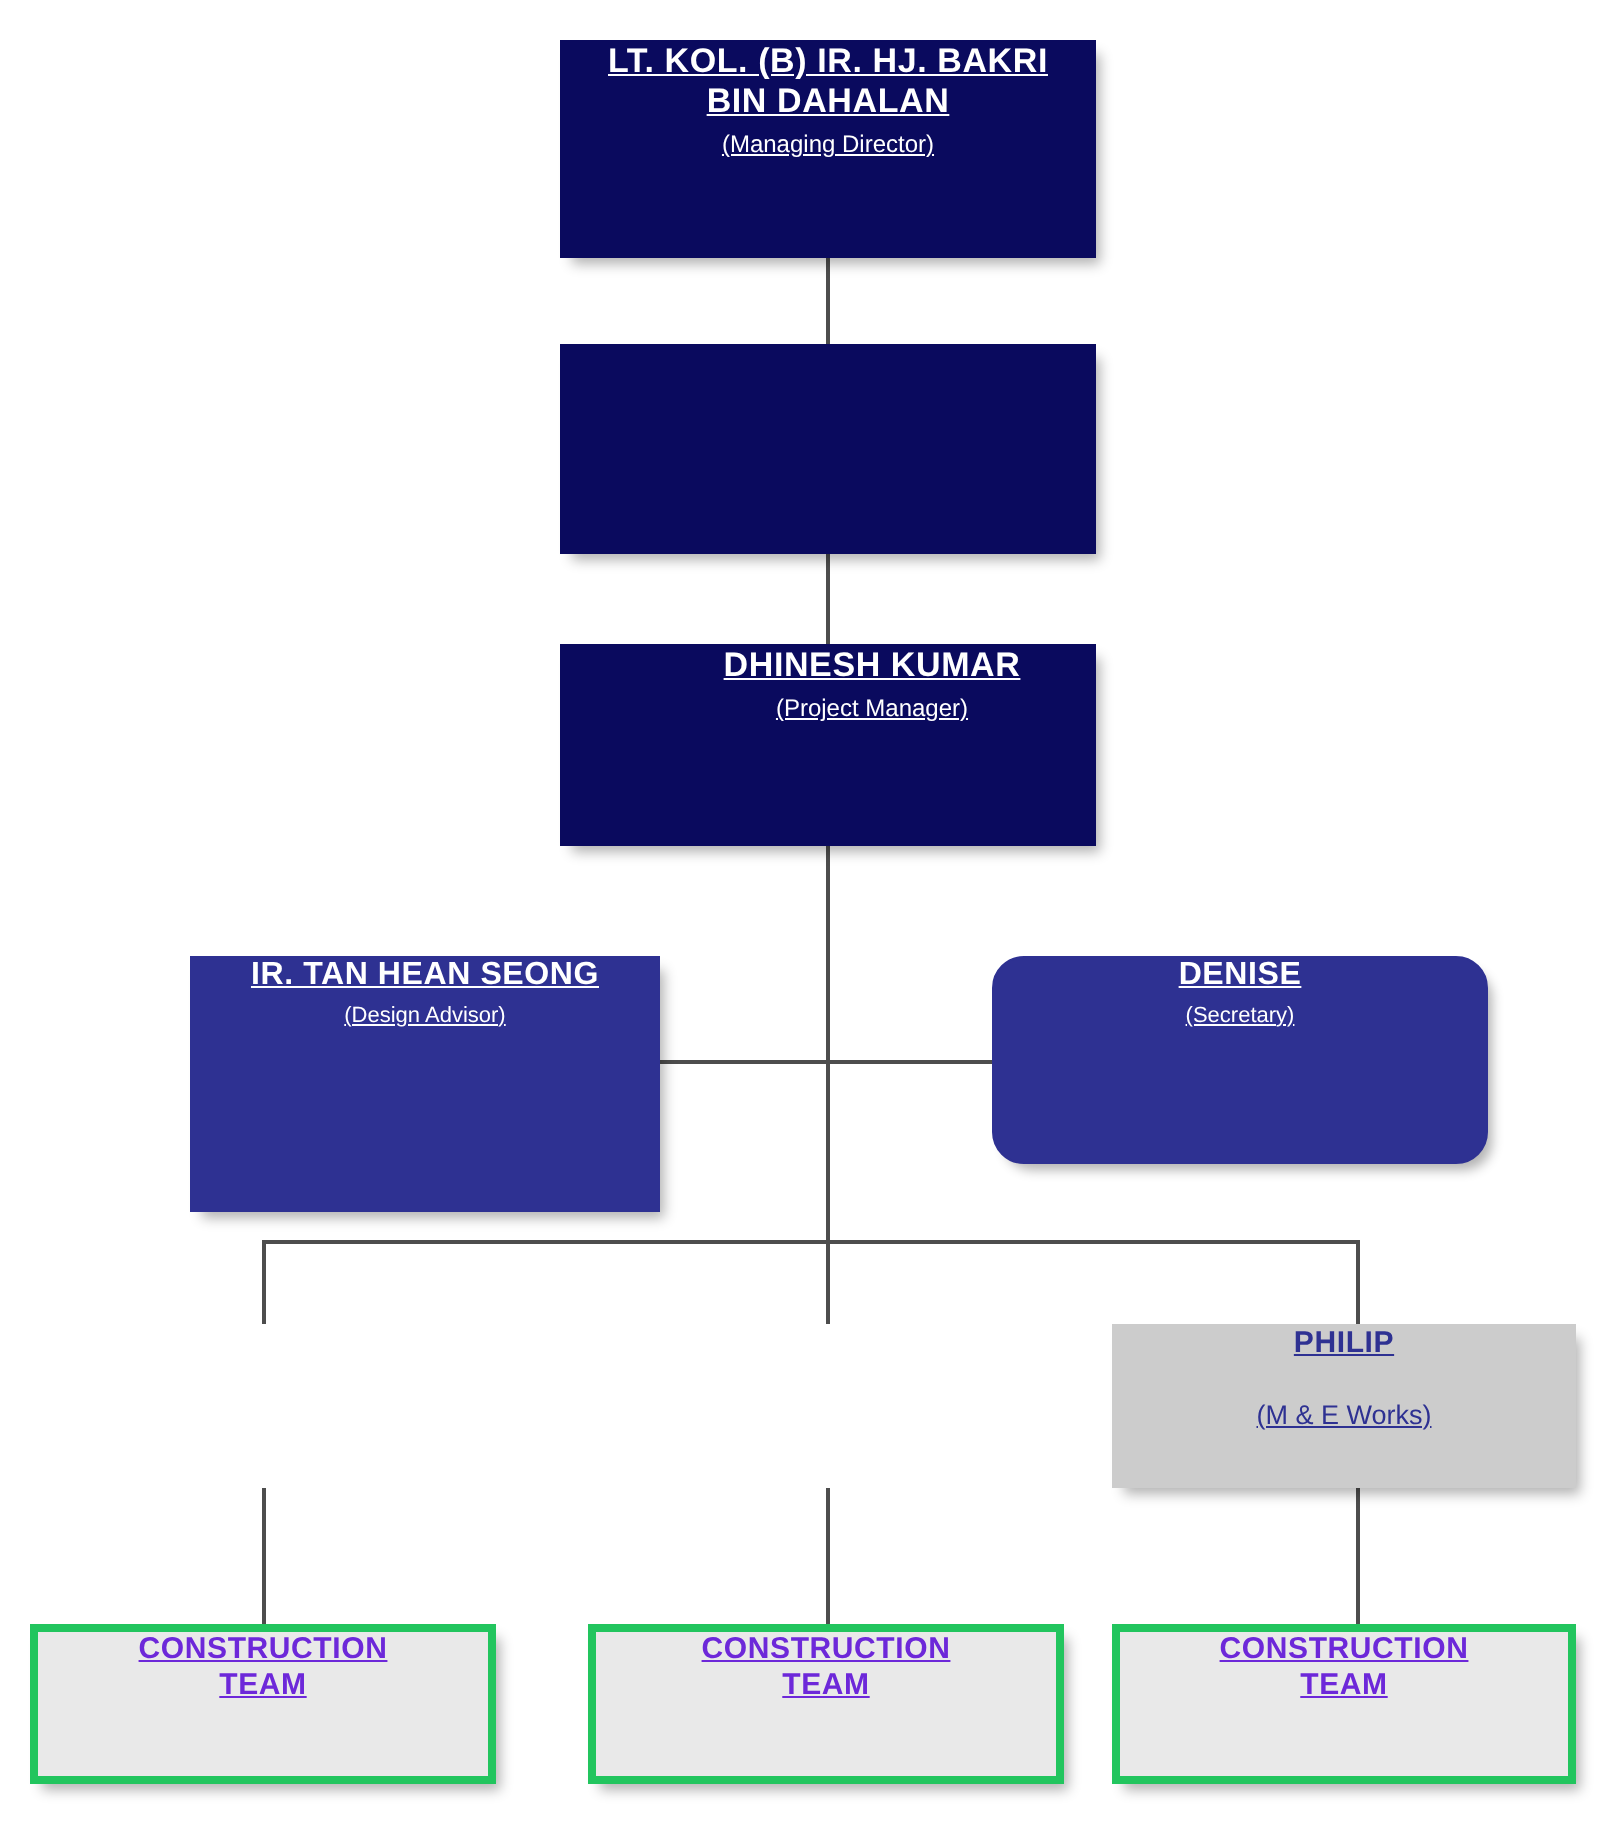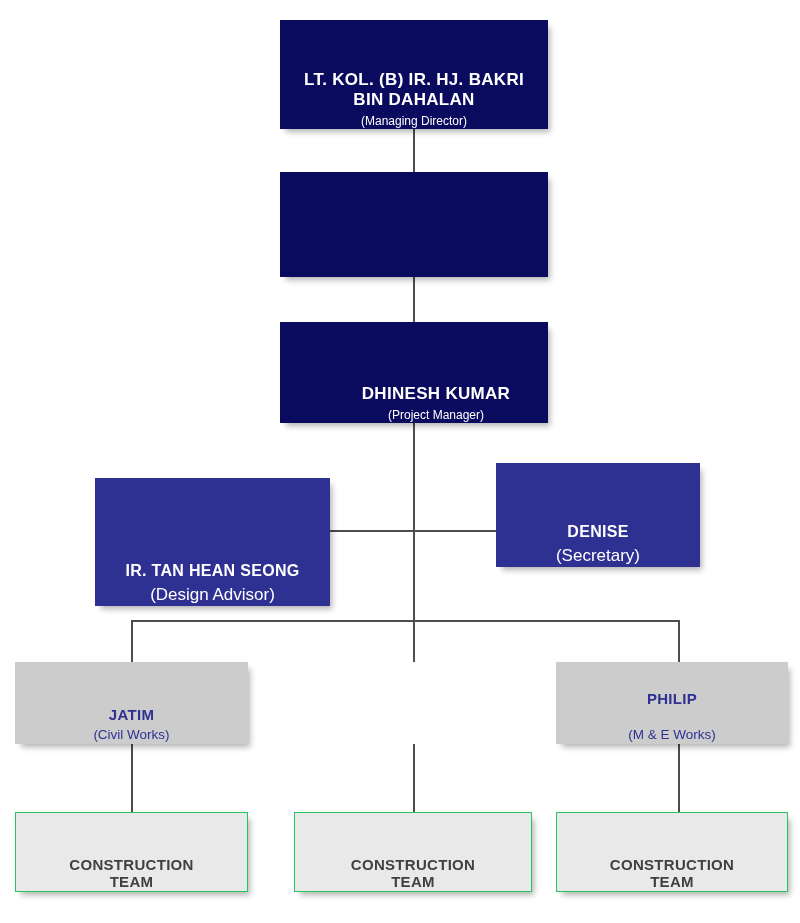--- a/index.html
+++ b/index.html
@@ -30,23 +30,24 @@
     background: #4d4d4d;
   }
 
   
   .node {
     position: absolute;
     box-sizing: border-box;
     display: flex;
     flex-direction: column;
     align-items: center;
-    justify-content: flex-end;
+    justify-content: flex-start;
     text-align: center;
     box-shadow: 4px 5px 6px -2px rgba(0,0,0,0.30);
+    text-decoration: underline;
   }
   .node .title {
     font-weight: bold;
     letter-spacing: 0.3px;
     line-height: 1.18;
   }
   .node .subtitle {
     font-weight: normal;
     line-height: 1.18;
   }
@@ -60,36 +61,36 @@
   .node.navy .title { font-size: 17px; }
   .node.navy .subtitle { font-size: 12px; margin-top: 4px; }
 
   
   .node.indigo {
     background: #2e3192;
     color: #ffffff;
     border: 1px solid #2e3192;
   }
   .node.indigo .title { font-size: 16px; }
-  .node.indigo .subtitle { font-size: 17px; margin-top: 4px; }
+  .node.indigo .subtitle { font-size: 11px; margin-top: 4px; }
 
   
   .node.gray {
     background: #cccccc;
     color: #2e3192;
     border: 1px solid #cccccc;
   }
   .node.gray .title { font-size: 15px; }
   .node.gray .subtitle { font-size: 13.5px; margin-top: 3px; }
 
   
   .node.lightgray {
     background: #e9e9e9;
-    color: #404040;
-    border: 1px solid #22c55e;
+    color: #6d28d9;
+    border: 4px solid #22c55e;
   }
   .node.lightgray .title { font-size: 15px; }
 
   .mdline { display: block; }
 </style>
 </head>
 <body>
 
 <div id="chart-root">
 
@@ -124,29 +125,25 @@
   <div class="node navy" style="left:280px; top:322px; width:268px; height:101px;padding-left:44px;">
     <div class="title">DHINESH KUMAR</div>
     <div class="subtitle">(Project Manager)</div>
   </div>
 
   <div class="node indigo" style="left:95px; top:478px; width:235px; height:128px;">
     <div class="title">IR. TAN HEAN SEONG</div>
     <div class="subtitle">(Design Advisor)</div>
   </div>
 
-  <div class="node indigo" style="left:496px; top:463px; width:204px; height:104px;">
+  <div class="node indigo" style="left:496px; top:478px; width:248px; height:104px;border-radius:16px;">
     <div class="title">DENISE</div>
     <div class="subtitle">(Secretary)</div>
   </div>
 
-  <div class="node gray" style="left:15px; top:662px; width:233px; height:82px;">
-    <div class="title">JATIM</div>
-    <div class="subtitle">(Civil Works)</div>
-  </div>
 
 
   <div class="node gray" style="left:556px; top:662px; width:232px; height:82px;gap:16px;">
     <div class="title">PHILIP</div>
     <div class="subtitle">(M &amp; E Works)</div>
   </div>
 
   <div class="node lightgray" style="left:15px; top:812px; width:233px; height:80px;">
     <div class="title">
       <span class="mdline">CONSTRUCTION</span>

